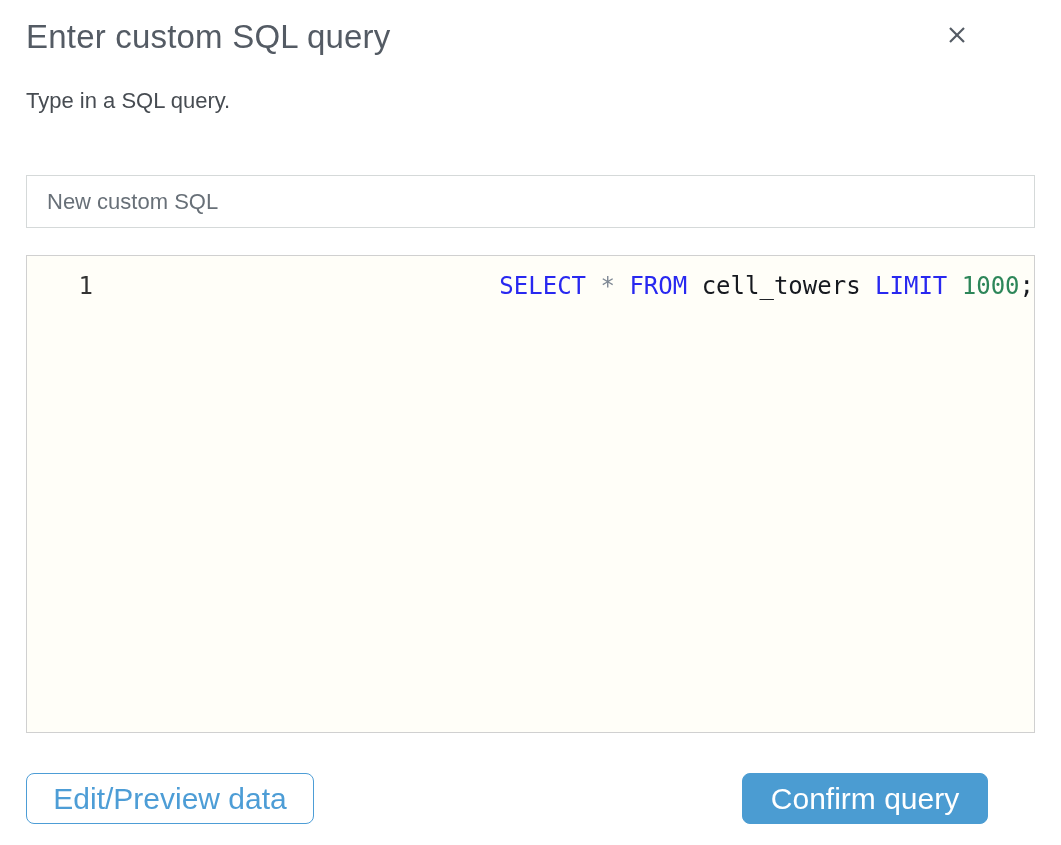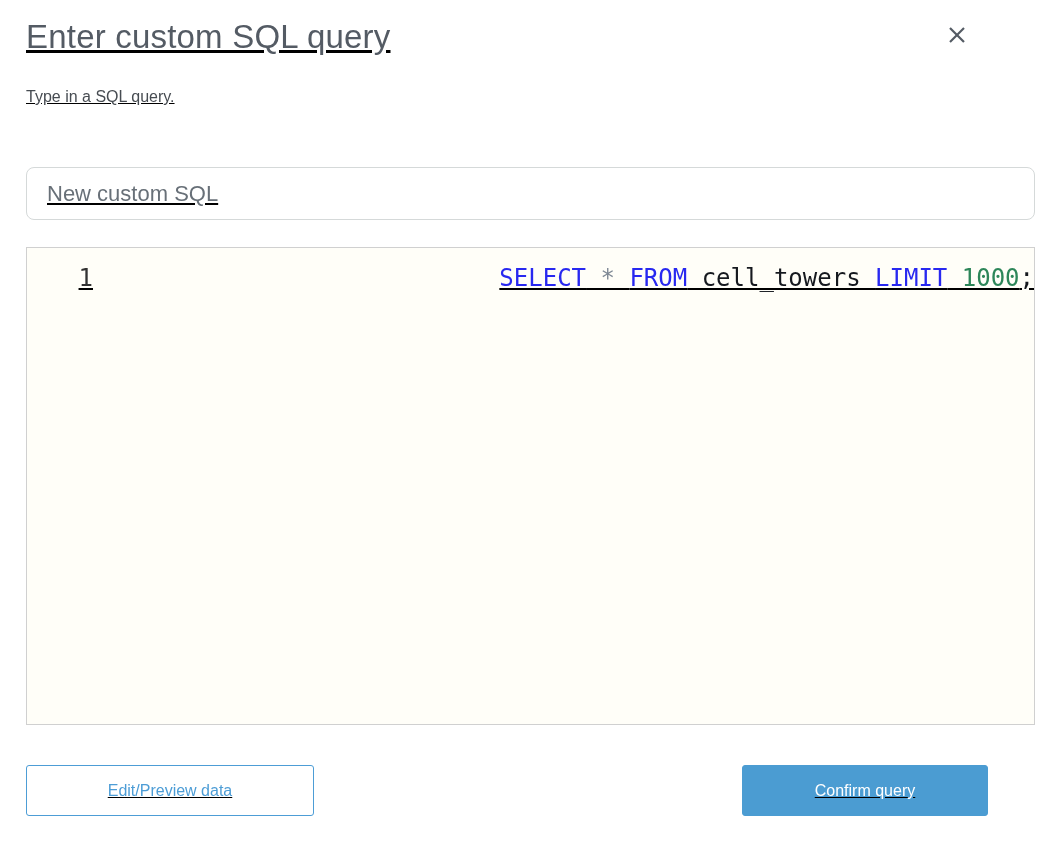--- a/index.html
+++ b/index.html
@@ -1,39 +1,39 @@
 <!DOCTYPE html>
 <html style="--title-text: #545b64; --subtitle-text: #474c52; --input-text: #687078; --border-gray: #d5d9d9; --editor-border: #d0d0d0; --editor-bg: #fffef8; --line-number: #333333; --keyword: #2828f0; --operator: #7e8894; --identifier: #16191f; --number: #2d8659; --punctuation: #16191f; --accent-blue: #4d9dd6; --confirm-fill: #4b9cd2;"><head>
 <meta charset="utf-8">
 <style>
   * { box-sizing: border-box; margin: 0; padding: 0; }
   html, body { width: 1061px; height: 845px; background: #ffffff; }
   body { font-family: "Liberation Sans", "DejaVu Sans", sans-serif; position: relative; }
 
-  .dialog { padding: 14px 26px 0 26px; width: 1014px; height: 845px; position: relative; text-decoration: underline; }
+  .dialog { padding: 14px 26px 0 26px; width: 1014px; height: 845px; position: relative; }
 
   .dialog-header { position: relative; }
   .dialog-title {
     font-size: 33px; font-weight: 400; color: var(--title-text, #545b64);
     line-height: 46px; letter-spacing: 0.2px;
   }
   .close-button {
     position: absolute; top: 6px; right: 12px;
     width: 30px; height: 30px; border: none; background: transparent;
     cursor: pointer; padding: 0;
   }
   .close-button svg { display: block; }
 
   .dialog-subtitle {
-    margin-top: 28px; font-size: 16px; color: var(--subtitle-text, #474c52);
+    margin-top: 28px; font-size: 22px; color: var(--subtitle-text, #474c52);
   }
 
   .sql-name-input {
     margin-top: 61px; display: block; width: 1009px; height: 53px;
-    border: 1px solid var(--border-gray, #d5d9d9); border-radius: 8px;
+    border: 1px solid var(--border-gray, #d5d9d9); border-radius: 0;
     padding: 0 20px; font-size: 22px; color: var(--input-text, #687078);
     font-family: "Liberation Sans", "DejaVu Sans", sans-serif;
     background: #ffffff; outline: none;
   }
 
   .code-editor {
     margin-top: 27px; width: 1009px; height: 478px;
     border: 1px solid var(--editor-border, #d0d0d0);
     background: var(--editor-bg, #fffef8);
     display: flex; overflow: hidden;
@@ -54,21 +54,21 @@
   .t-keyword    { color: var(--keyword, #2828f0); }
   .t-operator   { color: var(--operator, #7e8894); }
   .t-identifier { color: var(--identifier, #16191f); }
   .t-number     { color: var(--number, #2d8659); }
   .t-punctuation{ color: var(--punctuation, #16191f); }
 
   .dialog-footer {
     margin-top: 40px; display: flex; justify-content: space-between; align-items: center;
   }
   .btn {
-    height: 51px; border-radius: 3px; font-size: 16px; cursor: pointer;
+    height: 51px; border-radius: 8px; font-size: 30px; cursor: pointer;
     font-family: "Liberation Sans", "DejaVu Sans", sans-serif;
   }
   .btn-secondary {
     width: 288px; background: #ffffff;
     border: 1px solid var(--accent-blue, #4d9dd6);
     color: var(--accent-blue, #4d9dd6);
   }
   .btn-primary {
     width: 246px; background: var(--confirm-fill, #4b9cd2);
     border: 1px solid var(--confirm-fill, #4b9cd2);

